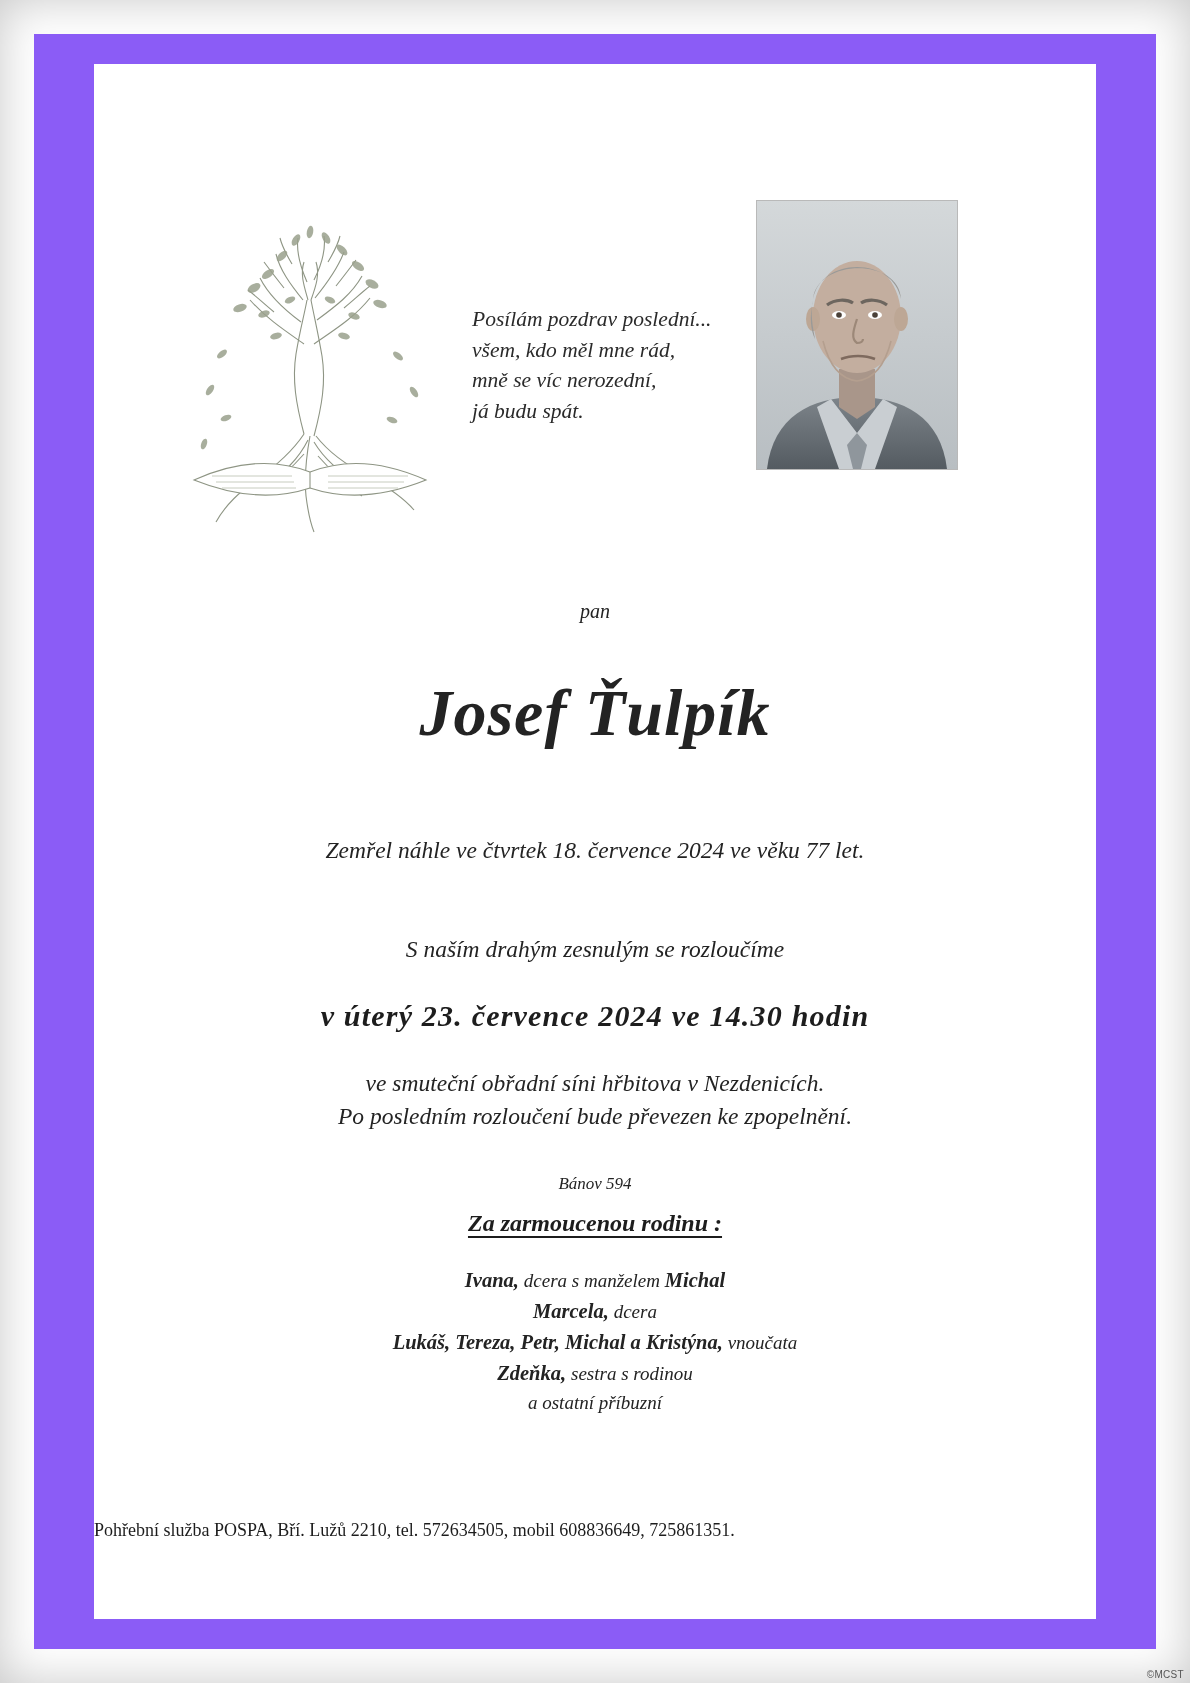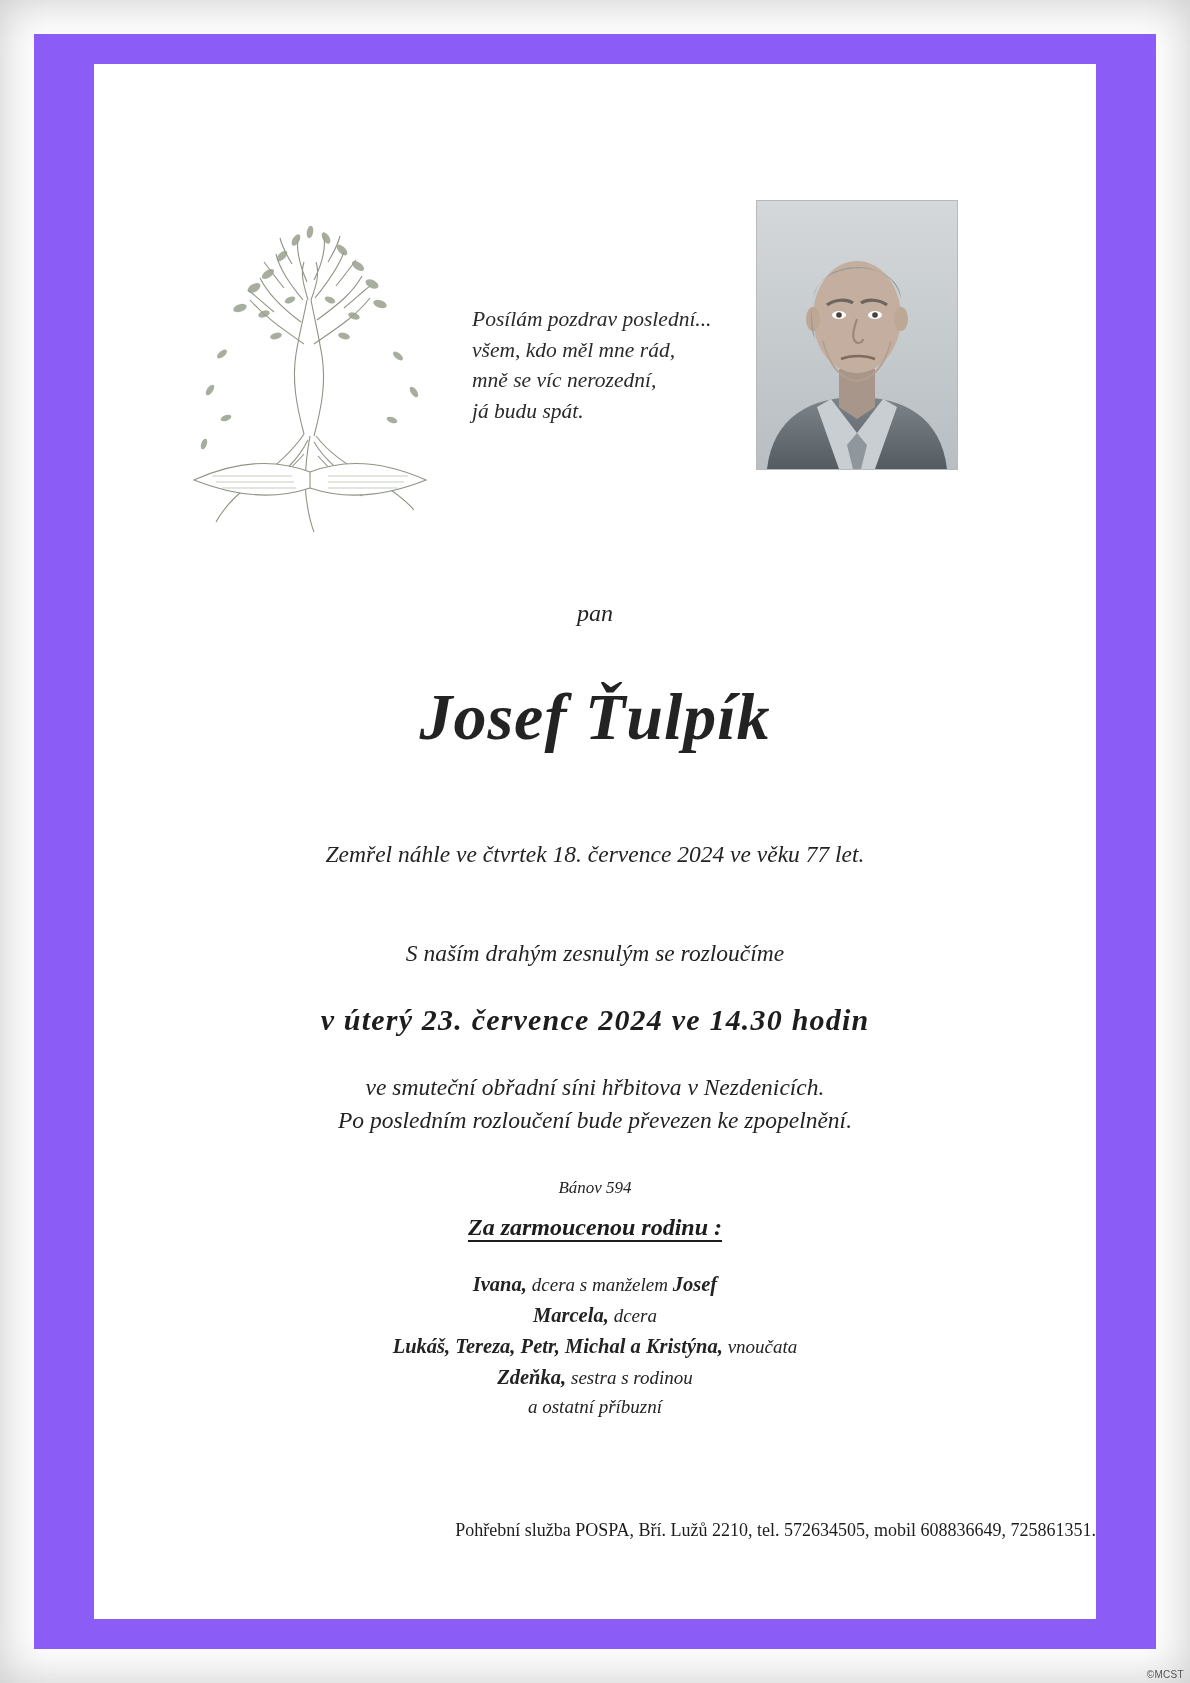--- a/index.html
+++ b/index.html
@@ -87,21 +87,21 @@
   }
   .announce {
     font-style: italic;
     font-size: 24px;
     line-height: 1.5;
     white-space: pre-line;
     color: #232323;
   }
   .pan {
     font-style: italic;
-    font-size: 24px;
+    font-size: 20px;
     margin-top: 46px;
     color: #232323;
   }
   .name {
     font-style: italic;
     font-weight: bold;
     font-size: 66px;
     letter-spacing: 1px;
     margin-top: 52px;
     color: #232323;
@@ -167,21 +167,21 @@
   .family-list .plain {
     font-weight: normal;
     font-size: 19px;
   }
 
   .footer {
     position: absolute;
     left: 0;
     right: 0;
     bottom: 78px;
-    text-align: right;
+    text-align: left;
     font-family: "Liberation Serif", serif;
     font-size: 18px;
     color: #1d1d1d;
   }
   .copyright {
     position: absolute;
     right: 6px;
     bottom: 3px;
     font-family: "Liberation Sans", sans-serif;
     font-size: 10px;
@@ -336,21 +336,21 @@
         <div class="farewell-date">v úterý  23.  července  2024  ve  14.30  hodin</div>
         <div class="place">ve smuteční obřadní síni hřbitova v Nezdenicích.
 Po posledním rozloučení bude převezen ke zpopelnění.</div>
         <div class="address">Bánov 594</div>
         <div class="family-heading">Za zarmoucenou rodinu :</div>
 
         <div class="family-list">
           <div>
             <span class="nm">Ivana,</span>
             <span class="rel">dcera s manželem</span>
-            <span class="nm">Josef</span>
+            <span class="nm">Michal</span>
           </div>
           <div>
             <span class="nm">Marcela,</span>
             <span class="rel">dcera</span>
           </div>
           <div>
             <span class="nm">Lukáš, Tereza, Petr, Michal a Kristýna,</span>
             <span class="rel">vnoučata</span>
           </div>
           <div>

